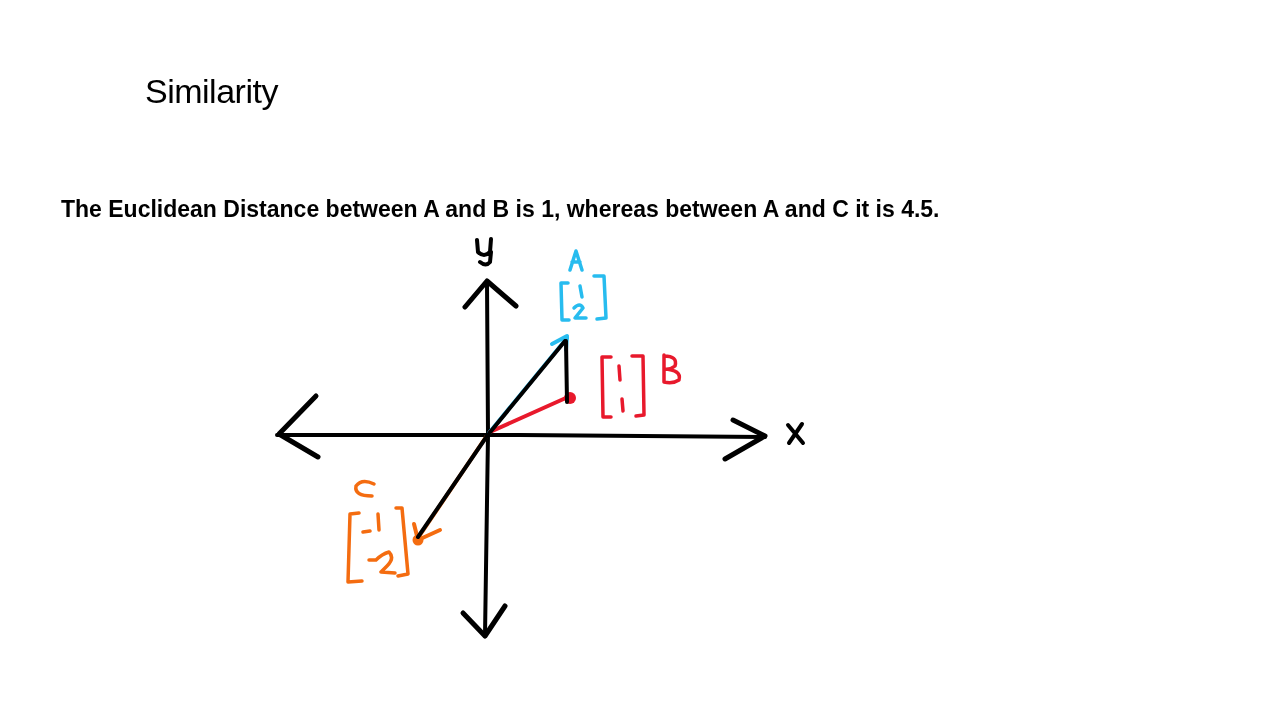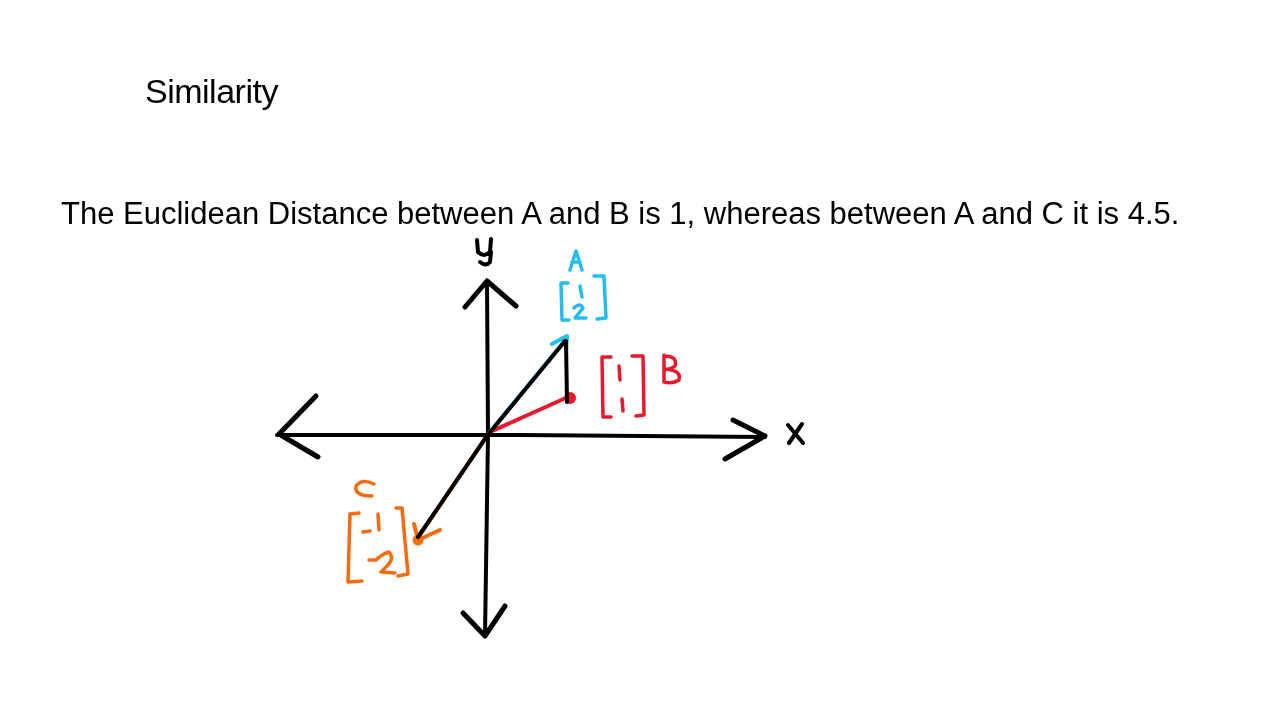--- a/index.html
+++ b/index.html
@@ -24,23 +24,24 @@
       font-size: 34px;
       color: #000000;
       letter-spacing: -0.5px;
       margin-left: 48px;
     }
     .body-text {
       position: absolute;
       left: 61px;
       top: 196px;
       font-family: "Liberation Sans", sans-serif;
-      font-size: 31px;
+      font-size: 23px;
       color: #000000;
       white-space: nowrap;
+      font-weight: bold;
     }
     .diagram {
       position: absolute;
       left: 0;
       top: 0;
       width: 1280px;
       height: 720px;
     }
     .hand {
       fill: none;

